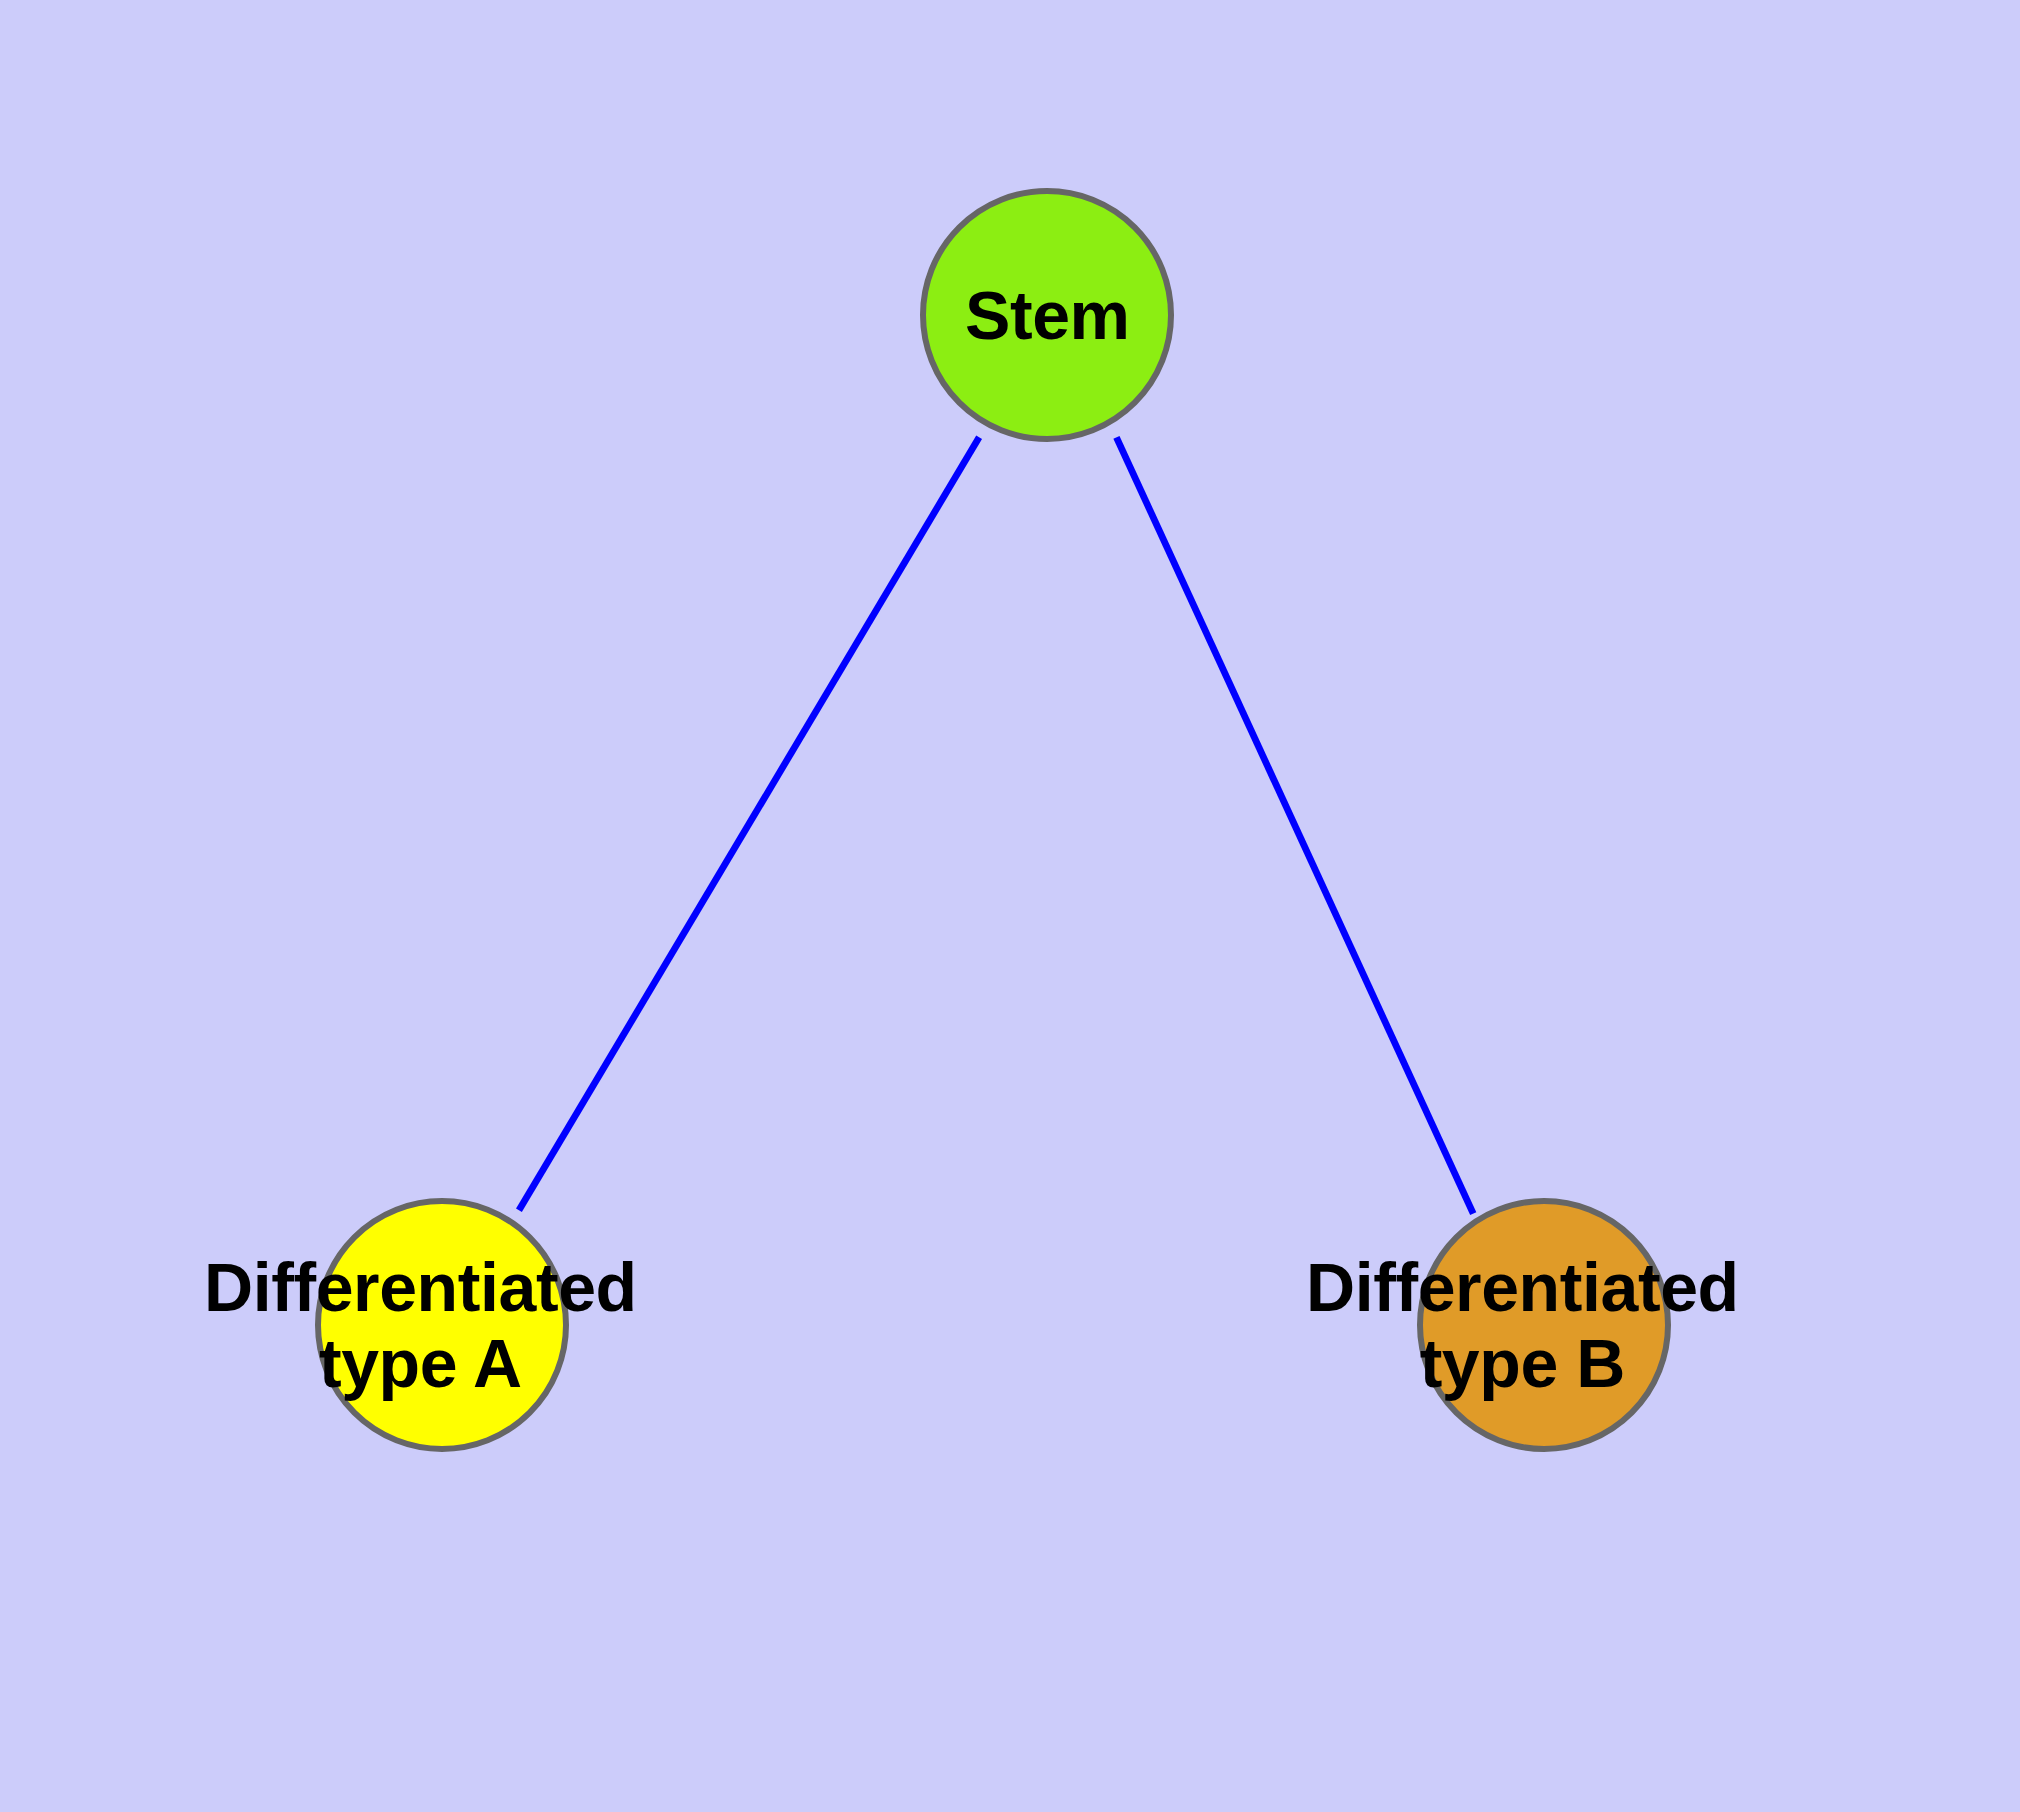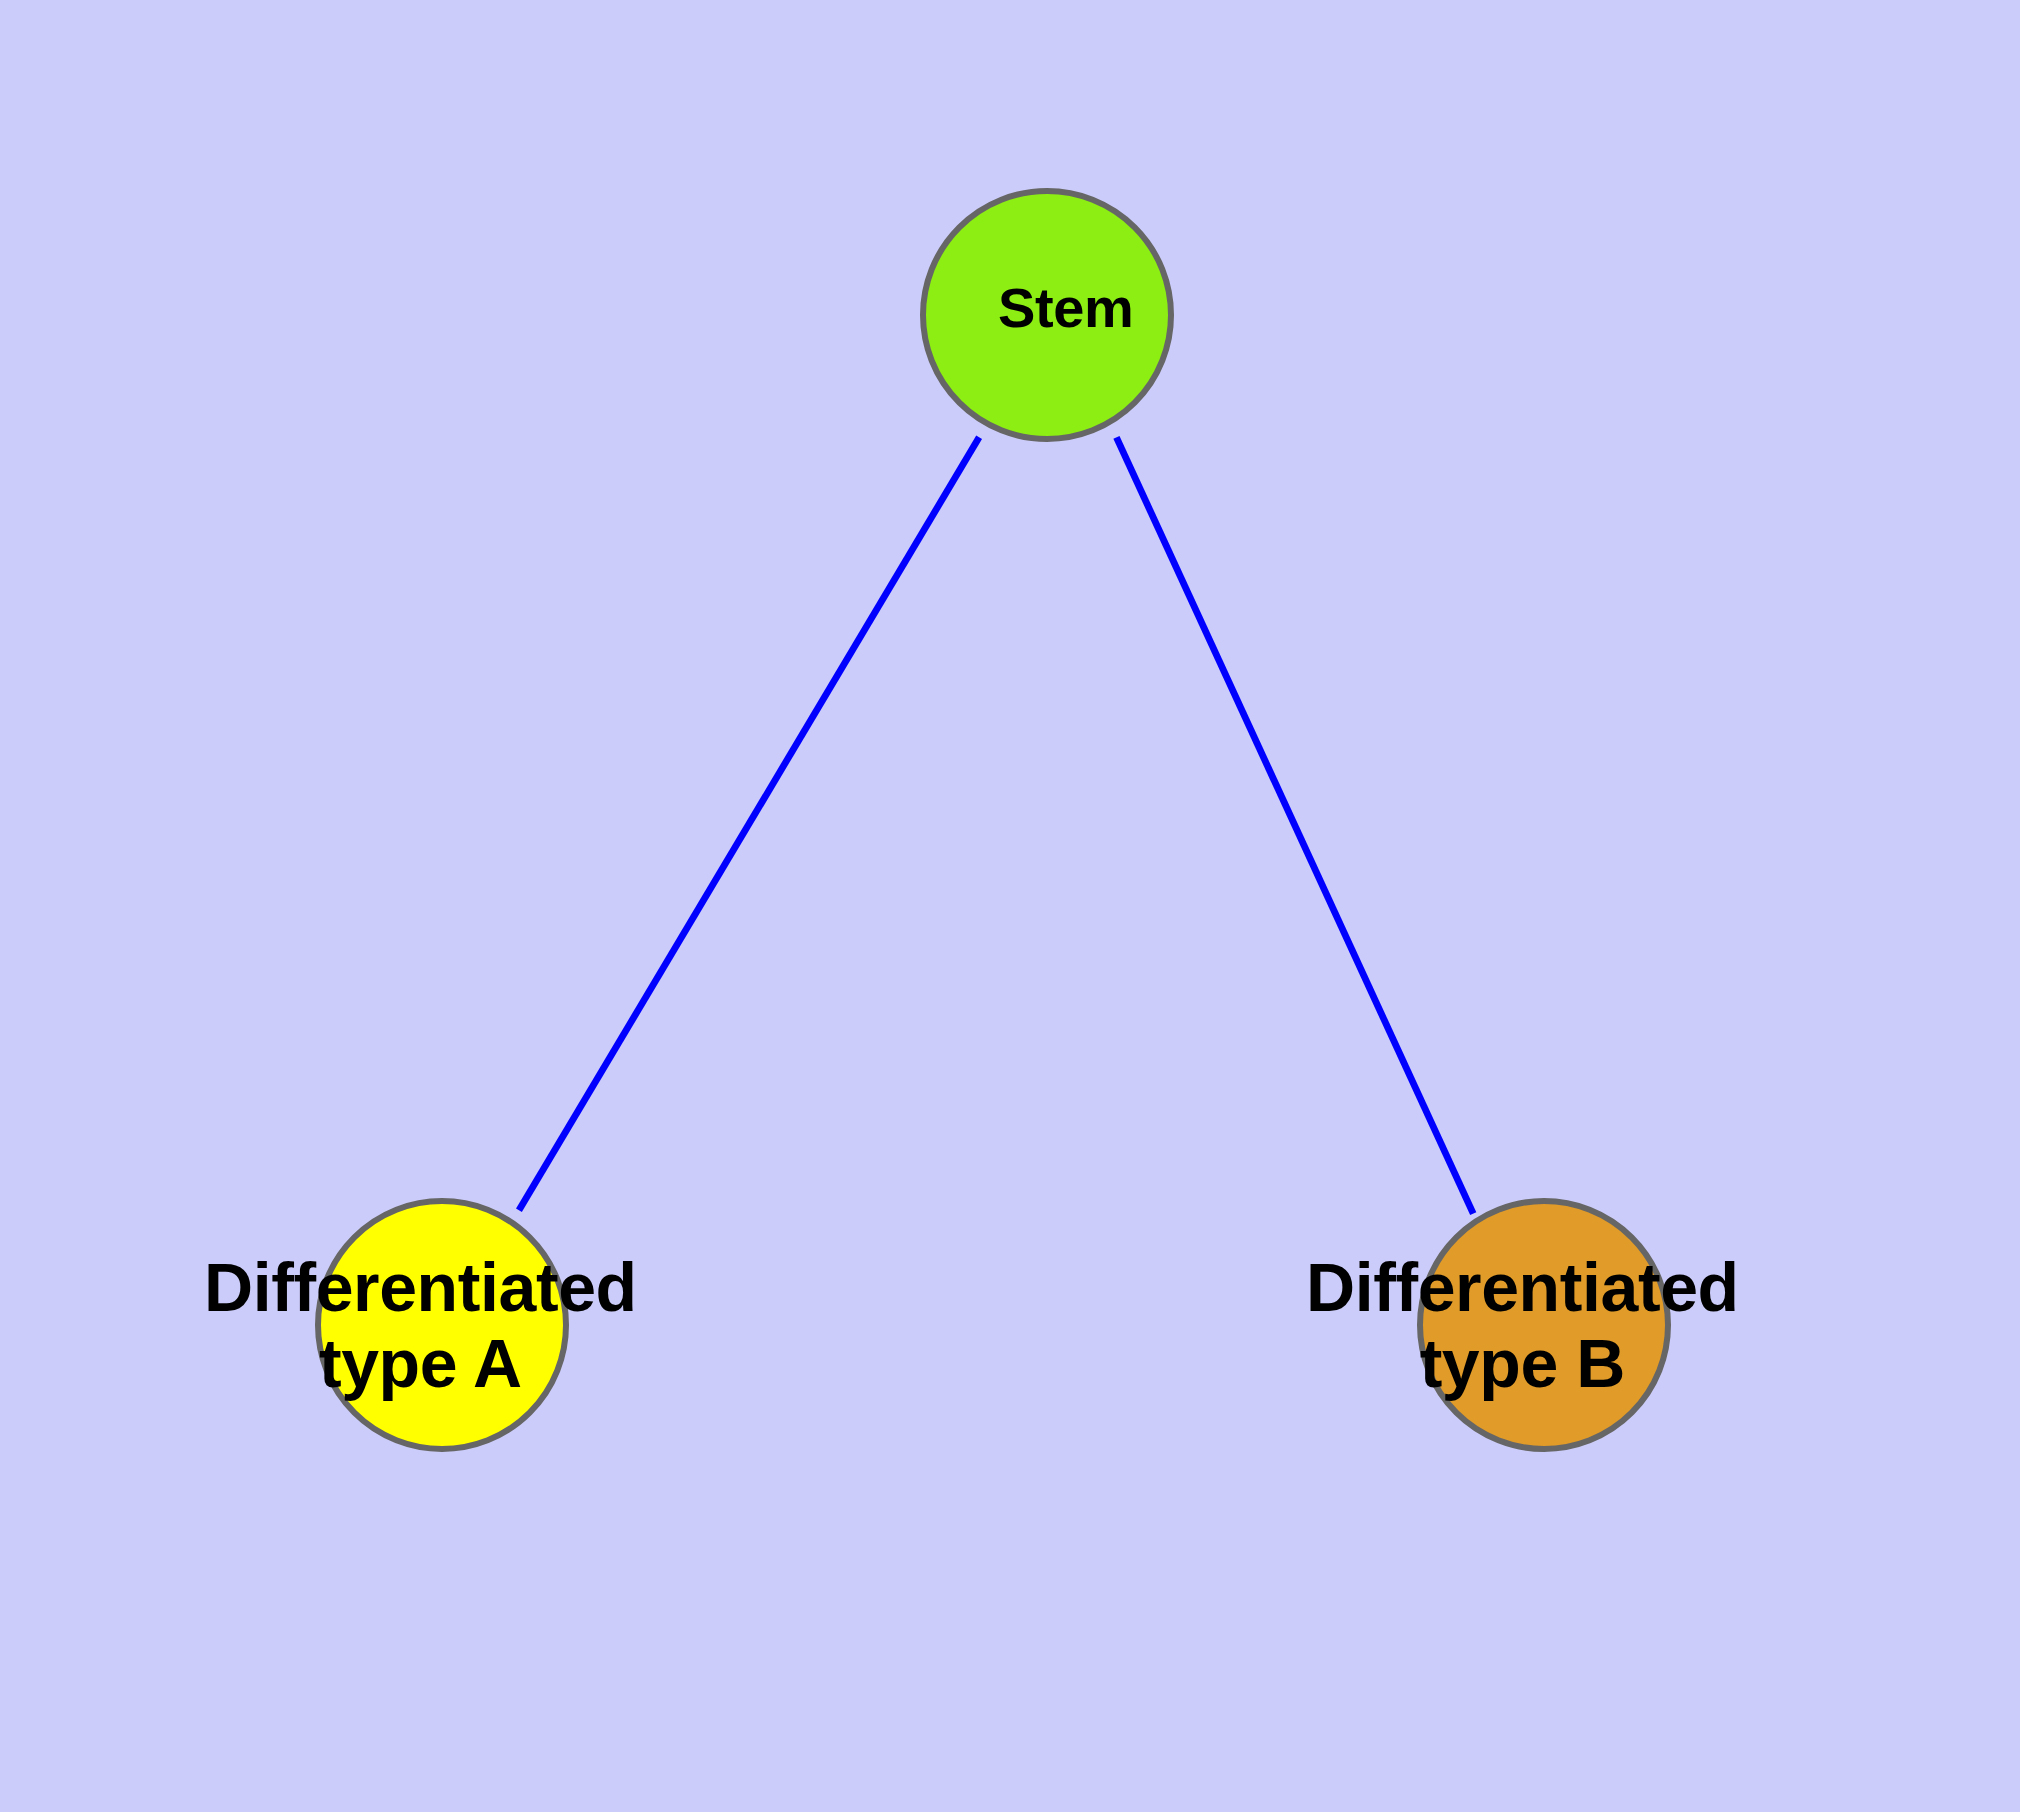--- a/index.html
+++ b/index.html
@@ -52,20 +52,20 @@
 
   <svg id="edge-layer" viewBox="0 0 2384 2138">
     <line stroke="#0000ff" stroke-width="8" stroke-linecap="butt" x1="1155" y1="516" x2="612" y2="1428"></line>
     <line stroke="#0000ff" stroke-width="8" stroke-linecap="butt" x1="1317" y1="516" x2="1738" y2="1432"></line>
   </svg>
 
   <div class="node" style="left: 920px; top: 188px; width: 254px; height: 254px; background: rgb(140, 238, 18); border-color: rgb(102, 102, 102);"></div>
   <div class="node" style="left: 315px; top: 1198px; width: 254px; height: 254px; background: rgb(255, 255, 0); border-color: rgb(102, 102, 102);"></div>
   <div class="node" style="left: 1417px; top: 1198px; width: 254px; height: 254px; background: rgb(224, 155, 40); border-color: rgb(102, 102, 102);"></div>
 
-  <div class="node-label" style="font-size: 56px; color: rgb(0, 0, 0); left: 998px; top: 277px; width: auto; transform: none;">Stem</div>
+  <div class="node-label" style="font-size: 68px; color: rgb(0, 0, 0); left: 965px; top: 277px; width: auto; transform: none;">Stem</div>
   <div class="node-label" style="font-size: 68px; color: rgb(0, 0, 0); left: 204px; top: 1249px; width: auto; transform: none;">Differentiated
 type A</div>
   <div class="node-label" style="font-size: 68px; color: rgb(0, 0, 0); left: 1306px; top: 1249px; width: auto; transform: none;">Differentiated
 type B</div>
 
 </div>
 
 
 </body></html>

